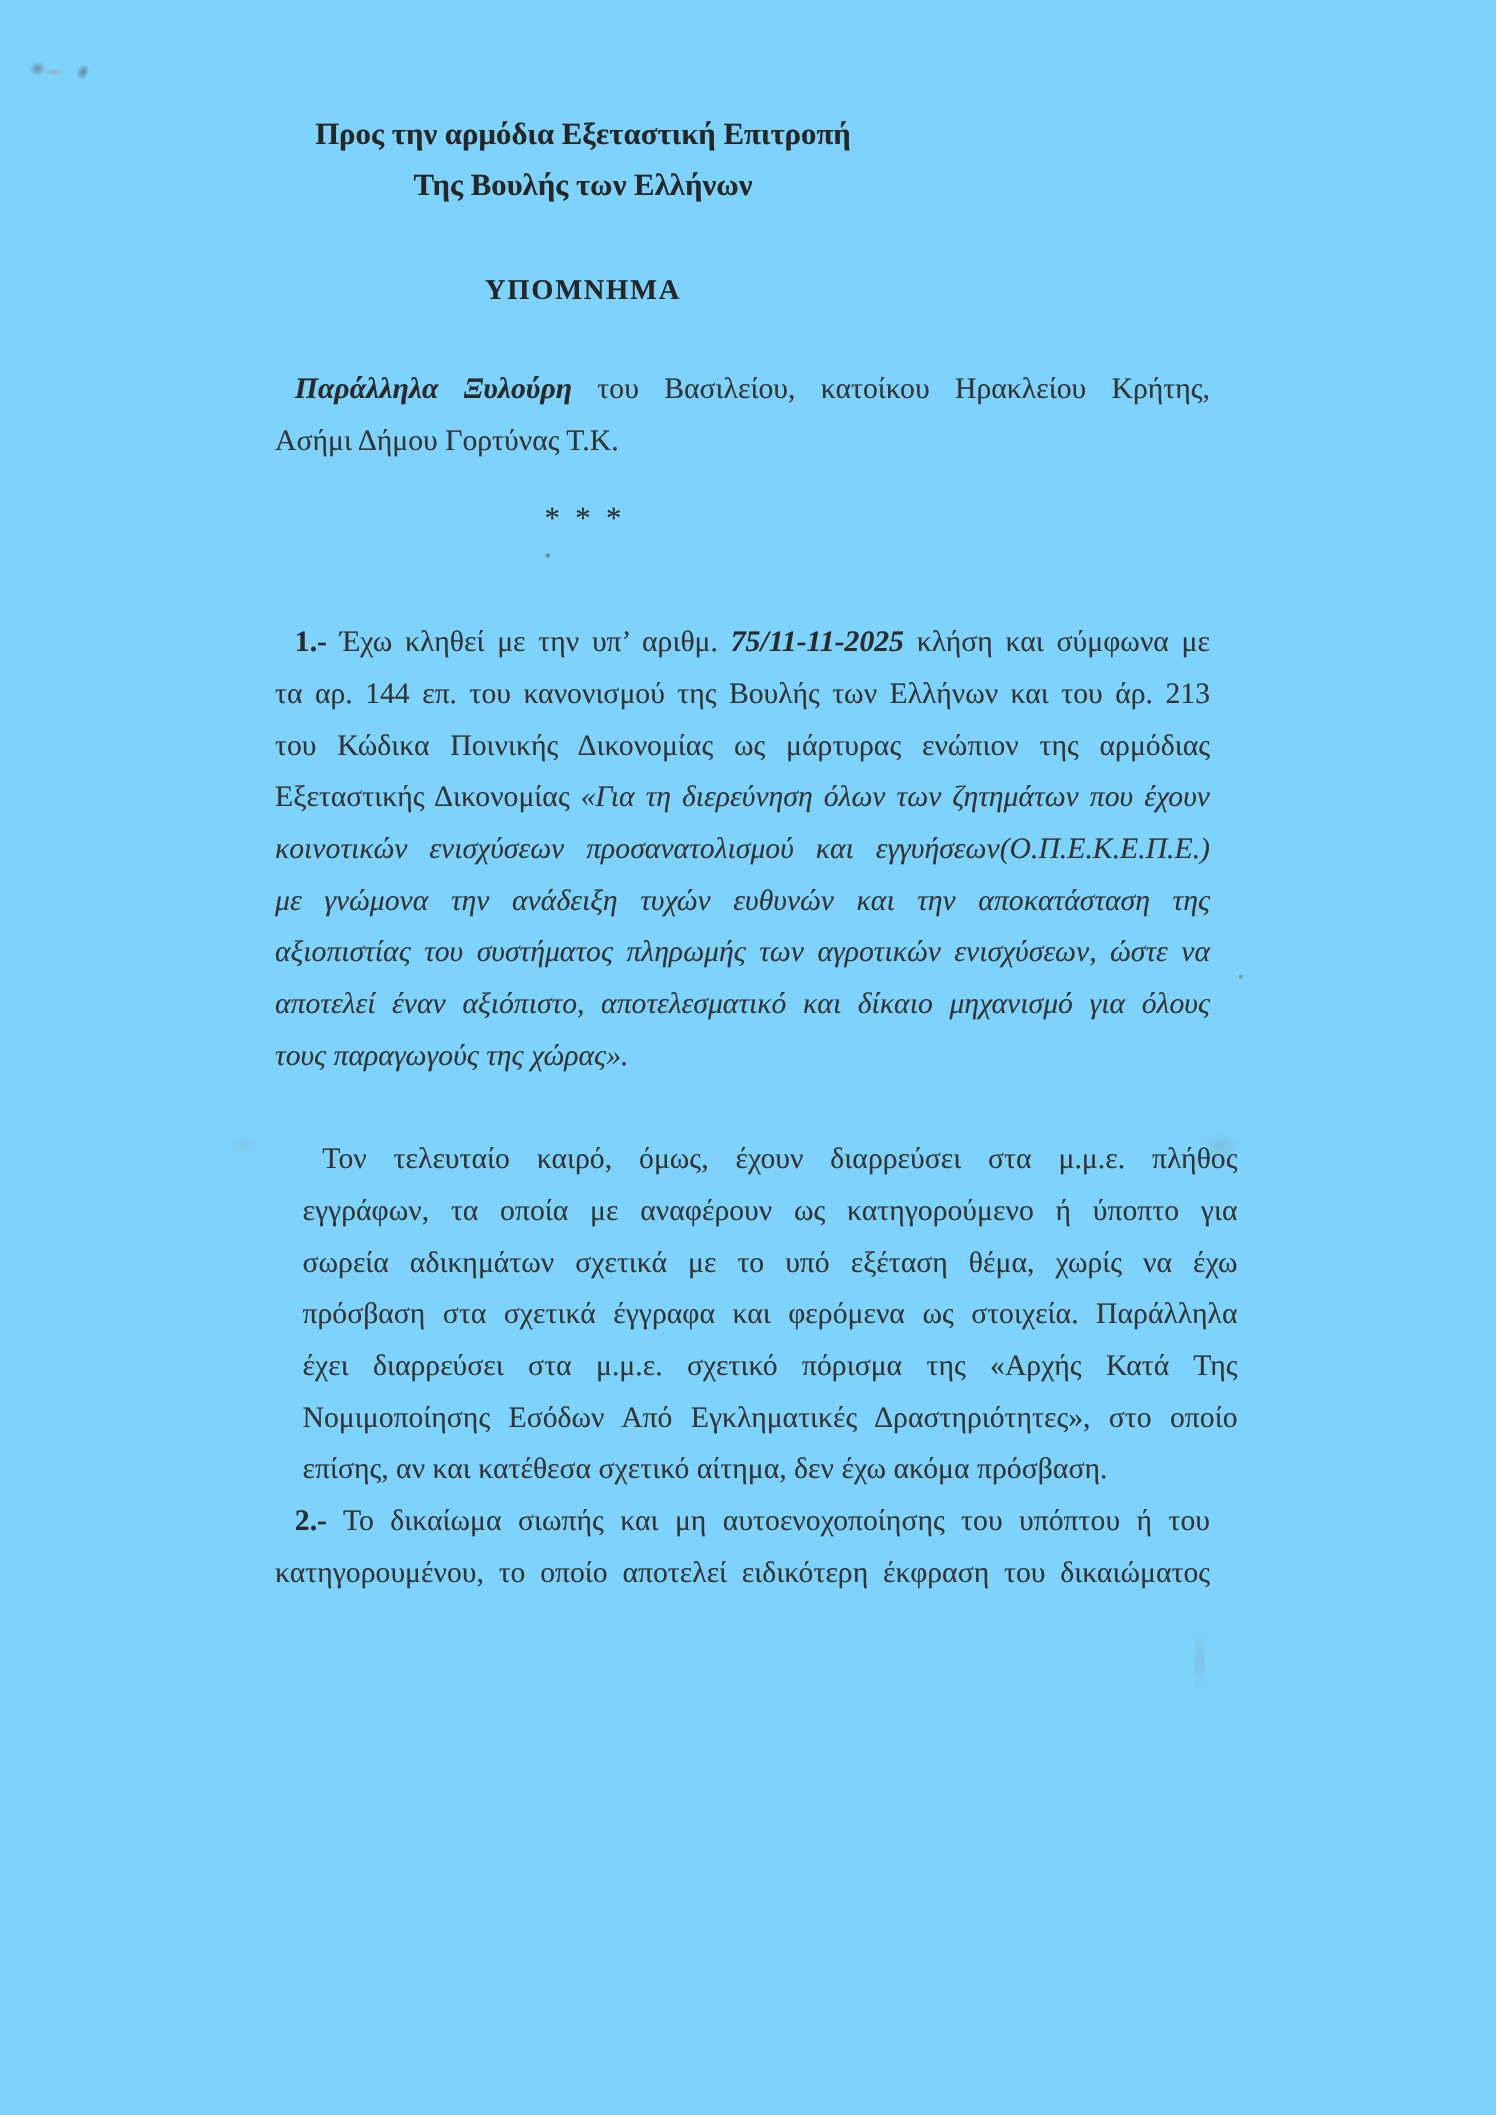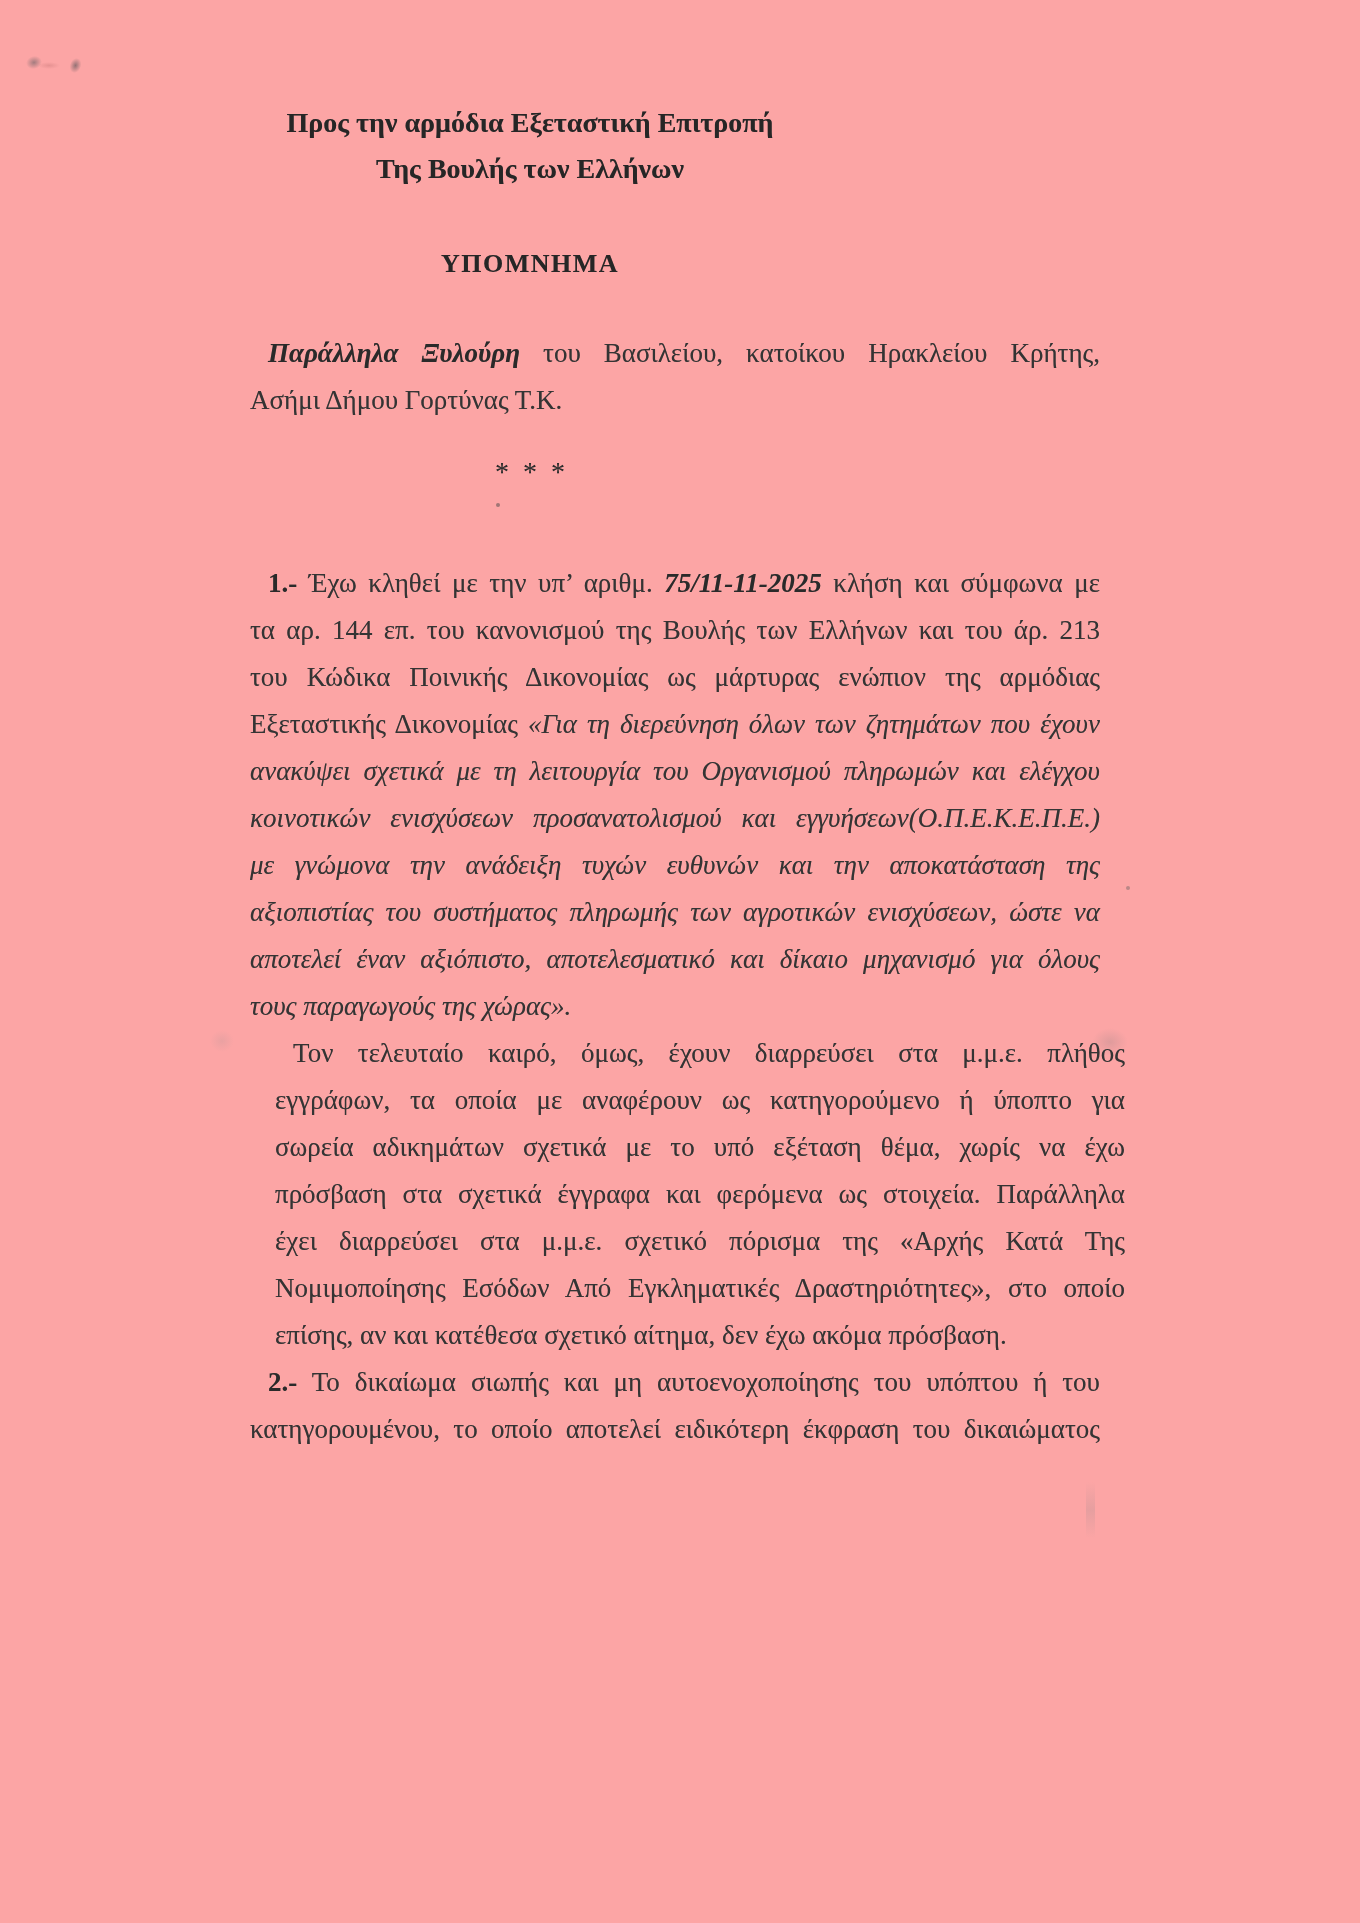--- a/index.html
+++ b/index.html
@@ -1,19 +1,19 @@
 <!DOCTYPE html>
 <html lang="el"><head>
 <meta charset="utf-8">
 <style>
   html,body{margin:0;padding:0;background:#ffffff;}
   .sheet{
     position:relative;
     width:1360px;height:1923px;
-    background:#fca5a5;
+    background:#7dd3fc;
     font-family:"Liberation Serif","DejaVu Serif",serif;
     color:#343434;
     overflow:hidden;
     text-shadow:0 0 0.5px rgba(70,70,70,0.45);
   }
   .heading-block{
     position:absolute;left:250px;top:100px;width:560px;
     text-align:center;font-weight:bold;color:#262626;
     font-size:28px;line-height:46px;
   }
@@ -95,21 +95,20 @@
 
   <div class="para para1">
     <div class="line indent">
       <span class="b">1.-</span><span> Έχω κληθεί με την υπ’ αριθμ. </span><span class="bi">75/11-11-2025</span><span> κλήση και σύμφωνα με</span>
     </div>
     <div class="line">τα αρ. 144 επ. του κανονισμού της Βουλής των Ελλήνων και του άρ. 213</div>
     <div class="line">του Κώδικα Ποινικής Δικονομίας ως μάρτυρας ενώπιον της αρμόδιας</div>
     <div class="line">
       <span>Εξεταστικής Δικονομίας </span><span class="i">«Για τη διερεύνηση όλων των ζητημάτων που έχουν</span>
     </div>
-    <div class="line i">ανακύψει σχετικά με τη λειτουργία του Οργανισμού πληρωμών και ελέγχου</div>
     <div class="line i">κοινοτικών ενισχύσεων προσανατολισμού και εγγυήσεων(Ο.Π.Ε.Κ.Ε.Π.Ε.)</div>
     <div class="line i">με γνώμονα την ανάδειξη τυχών ευθυνών και την αποκατάσταση της</div>
     <div class="line i">αξιοπιστίας του συστήματος πληρωμής των αγροτικών ενισχύσεων, ώστε να</div>
     <div class="line i">αποτελεί έναν αξιόπιστο, αποτελεσματικό και δίκαιο μηχανισμό για όλους</div>
     <div class="line i last">τους παραγωγούς της χώρας».</div>
   </div>
 
   <div class="para para2">
     <div class="line indent">Τον τελευταίο καιρό, όμως, έχουν διαρρεύσει στα μ.μ.ε. πλήθος</div>
     <div class="line">εγγράφων, τα οποία με αναφέρουν ως κατηγορούμενο ή ύποπτο για</div>

